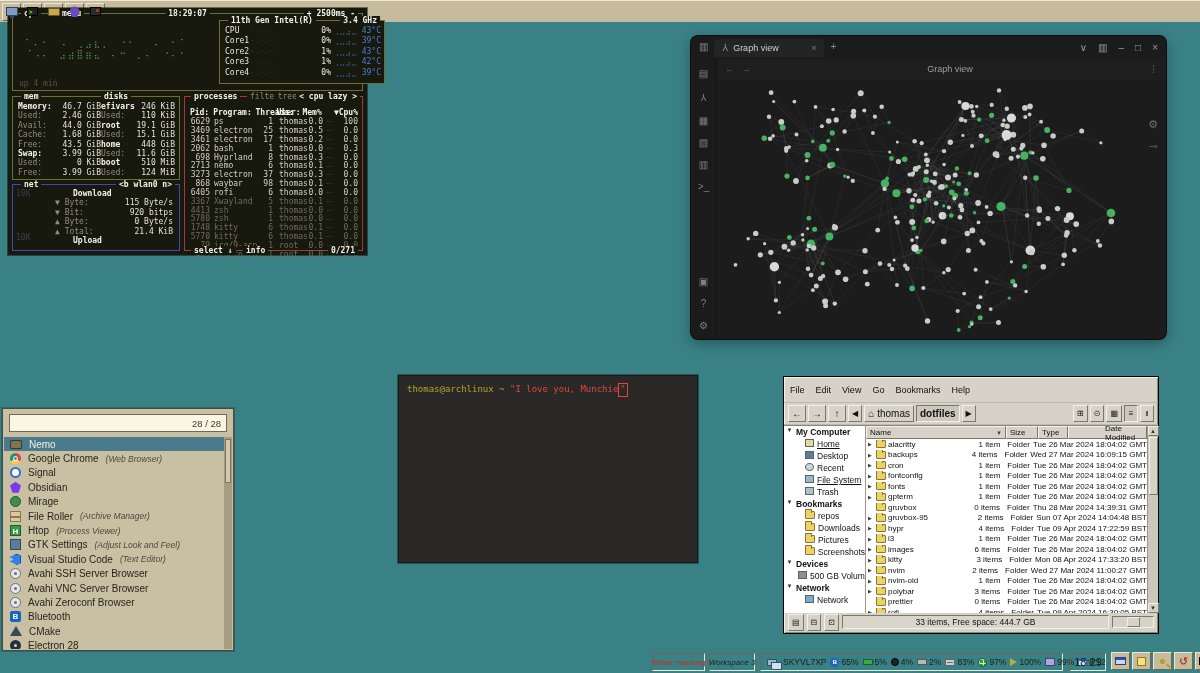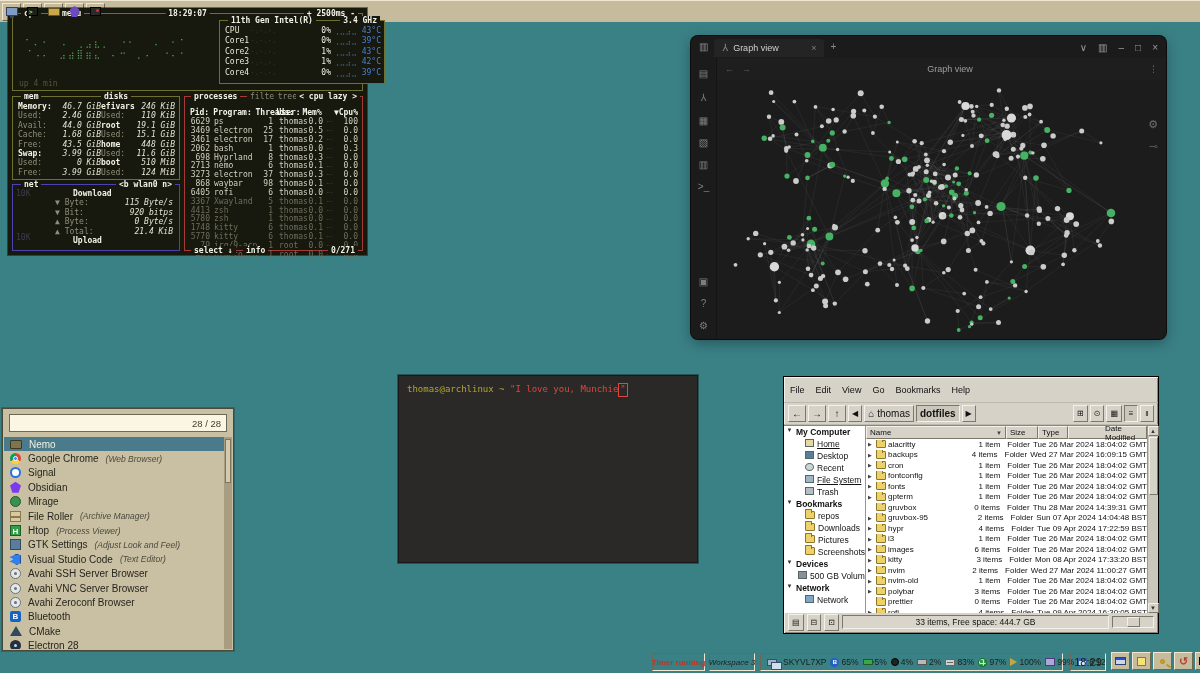--- a/index.html
+++ b/index.html
@@ -29,21 +29,21 @@
   .cdots{flex:1;color:#3f4f39;font-size:6px;overflow:hidden;}
   .cpct{width:16px;text-align:right;color:#f0f0e2;}
   .cgraph{width:26px;color:#4d7fd0;text-align:right;overflow:hidden;}
   .ctemp{width:24px;text-align:right;color:#4d7fd0;}
   .memcols{display:flex;padding:5px 4px 0 5px;}
   #memrows{width:83px;}
   #diskrows{flex:1;}
   .mrow{display:flex;height:9.4px;}
   .ml{flex:1;color:#8f8f78;}
   .ml.bold{color:#f2f2e6;font-weight:bold;}
-  .mv{text-align:left;color:#e4e4d4;font-style:italic;}
+  .mv{text-align:left;color:#e4e4d4;}
   .netscale{position:absolute;left:3px;color:#3c3c50;}
   .netscale.top{top:4px;}
   .netscale.bottom{bottom:8px;}
   .netbody{padding:4px 6px 0 42px;}
   .nethead{font-weight:bold;color:#f2f2e6;padding-left:18px;height:9.4px;}
   .netbody .mrow{height:9.4px;}
   .proc-head{display:flex;padding:4px 3px 0 3px;font-weight:bold;color:#f4f4e8;margin-top:7px;}
   #procrows{padding:0 3px;}
   .prow{display:flex;height:8.85px;align-items:center;color:#d2d2c0;}
   .prow.dim{color:#6e6e5c;}

